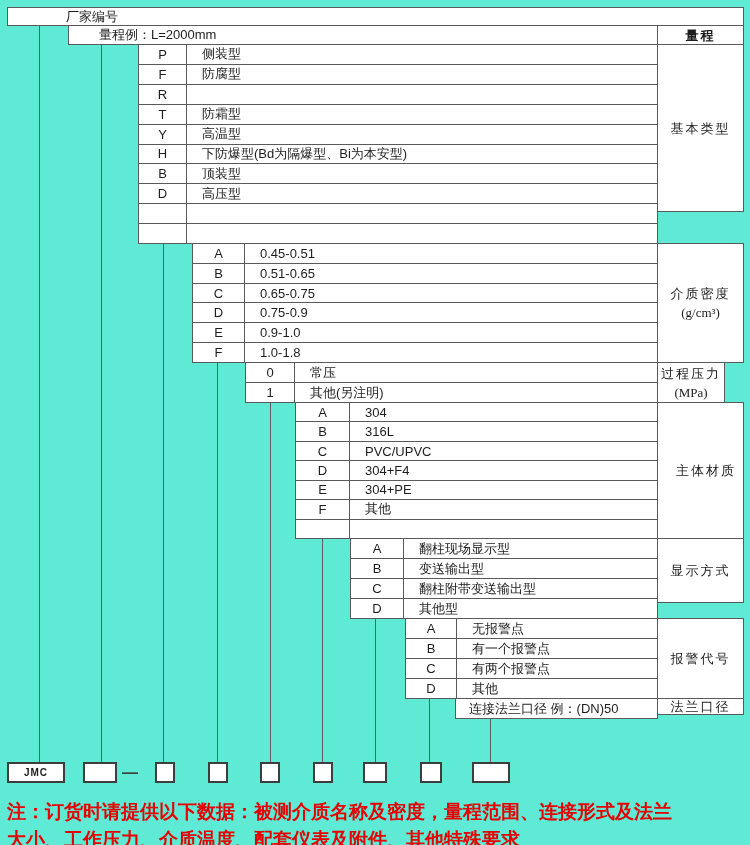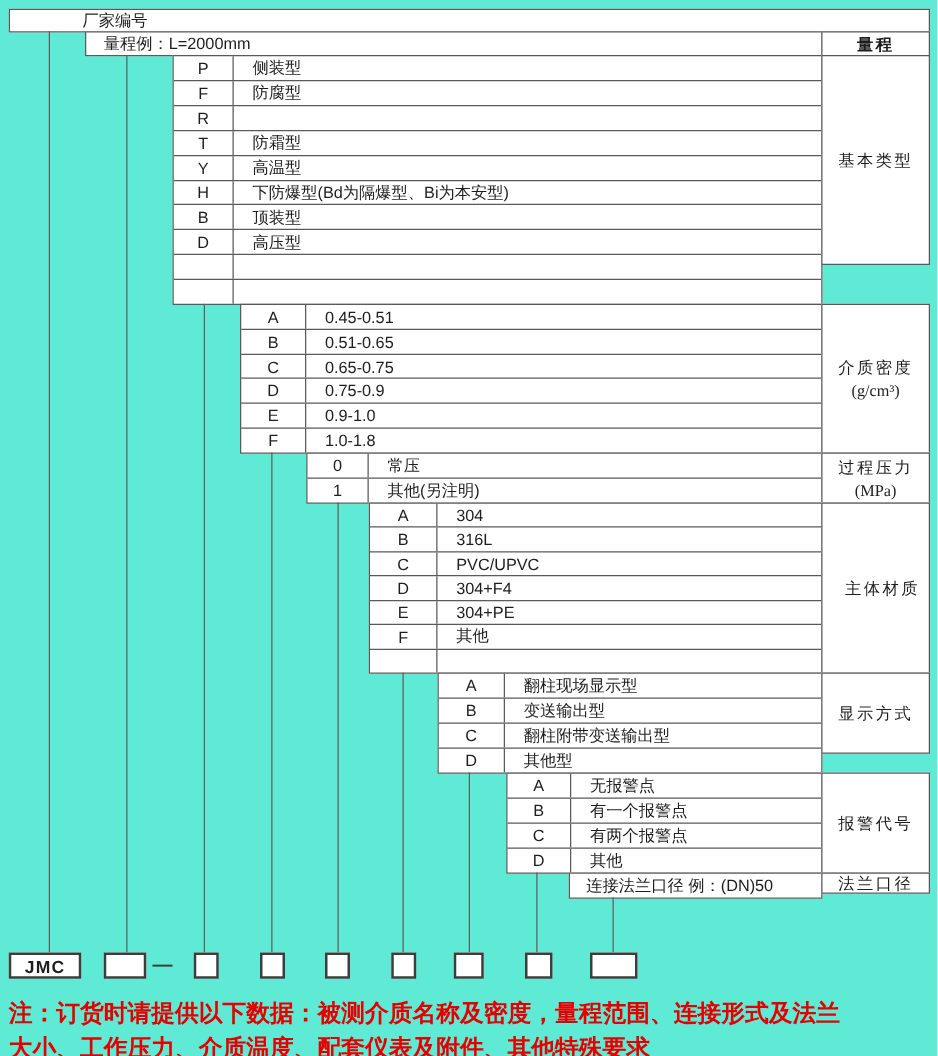--- a/index.html
+++ b/index.html
@@ -18,35 +18,35 @@
   .sec-pressure .code{width:48px;}
   .sec-material .code{width:53px;}
   .sec-display .code{width:52px;}
   .sec-alarm .code{width:50px;}
   .labcell{border:1px solid #5a5a5a;display:flex;flex-direction:column;align-items:center;
            justify-content:center;font-family:"Liberation Serif","DejaVu Serif",serif;
            font-size:13px;line-height:19px;background:#fff;}
   .lab-cjk{letter-spacing:2px;}
   .vline{width:1px;background:#5f5f5f;}
   .mbox{border:2px solid #3d3d3d;background:#fff;display:flex;align-items:center;justify-content:center;}
-  .jmc-text{font-weight:bold;font-size:14px;letter-spacing:1px;}
+  .jmc-text{font-weight:bold;font-size:10px;letter-spacing:1px;}
   .dash{font-weight:bold;font-size:16px;color:#3d3d3d;display:flex;align-items:center;justify-content:center;}
   .note{color:#e60000;font-weight:bold;font-size:19px;line-height:28px;white-space:nowrap;}
   .toplabel{display:flex;align-items:center;font-size:13px;white-space:nowrap;}
 </style>
 </head>
 <body>
 
 <div id="canvas">
 
   <div class="abs cellbox toplabel" style="left:7px;top:7px;width:737px;height:19px;padding-left:58px;">
     <span>厂家编号</span>
   </div>
 
-  <div class="abs cellbox toplabel" style="left:68px;top:25px;width:590px;height:20px;padding-left:14px;">
+  <div class="abs cellbox toplabel" style="left:68px;top:25px;width:590px;height:20px;padding-left:30px;">
     <span>量程例：L=2000mm</span>
   </div>
   <div class="abs labcell" style="left:657px;top:25px;width:87px;height:20px;font-weight:bold;">
     <div class="lab-cjk">量程</div>
   </div>
 
   <div class="abs sec sec-basic" style="left:138px;top:44px;width:520px;height:200px;">
     <div class="trow">
         <div class="code">P</div>
         <div class="desc">侧装型</div>
@@ -125,21 +125,21 @@
   <div class="abs sec sec-pressure" style="left:245px;top:362px;width:413px;height:41px;">
     <div class="trow">
         <div class="code">0</div>
         <div class="desc">常压</div>
       </div>
     <div class="trow">
         <div class="code">1</div>
         <div class="desc">其他(另注明)</div>
       </div>
   </div>
-  <div class="abs labcell" style="left:657px;top:362px;width:87px;height:41px;">
+  <div class="abs labcell" style="left:657px;top:362px;width:68px;height:41px;">
     <div class="lab-cjk">过程压力</div>
     <div>(MPa)</div>
   </div>
 
   <div class="abs sec sec-material" style="left:295px;top:402px;width:363px;height:137px;">
     <div class="trow">
         <div class="code">A</div>
         <div class="desc">304</div>
       </div>
     <div class="trow">

